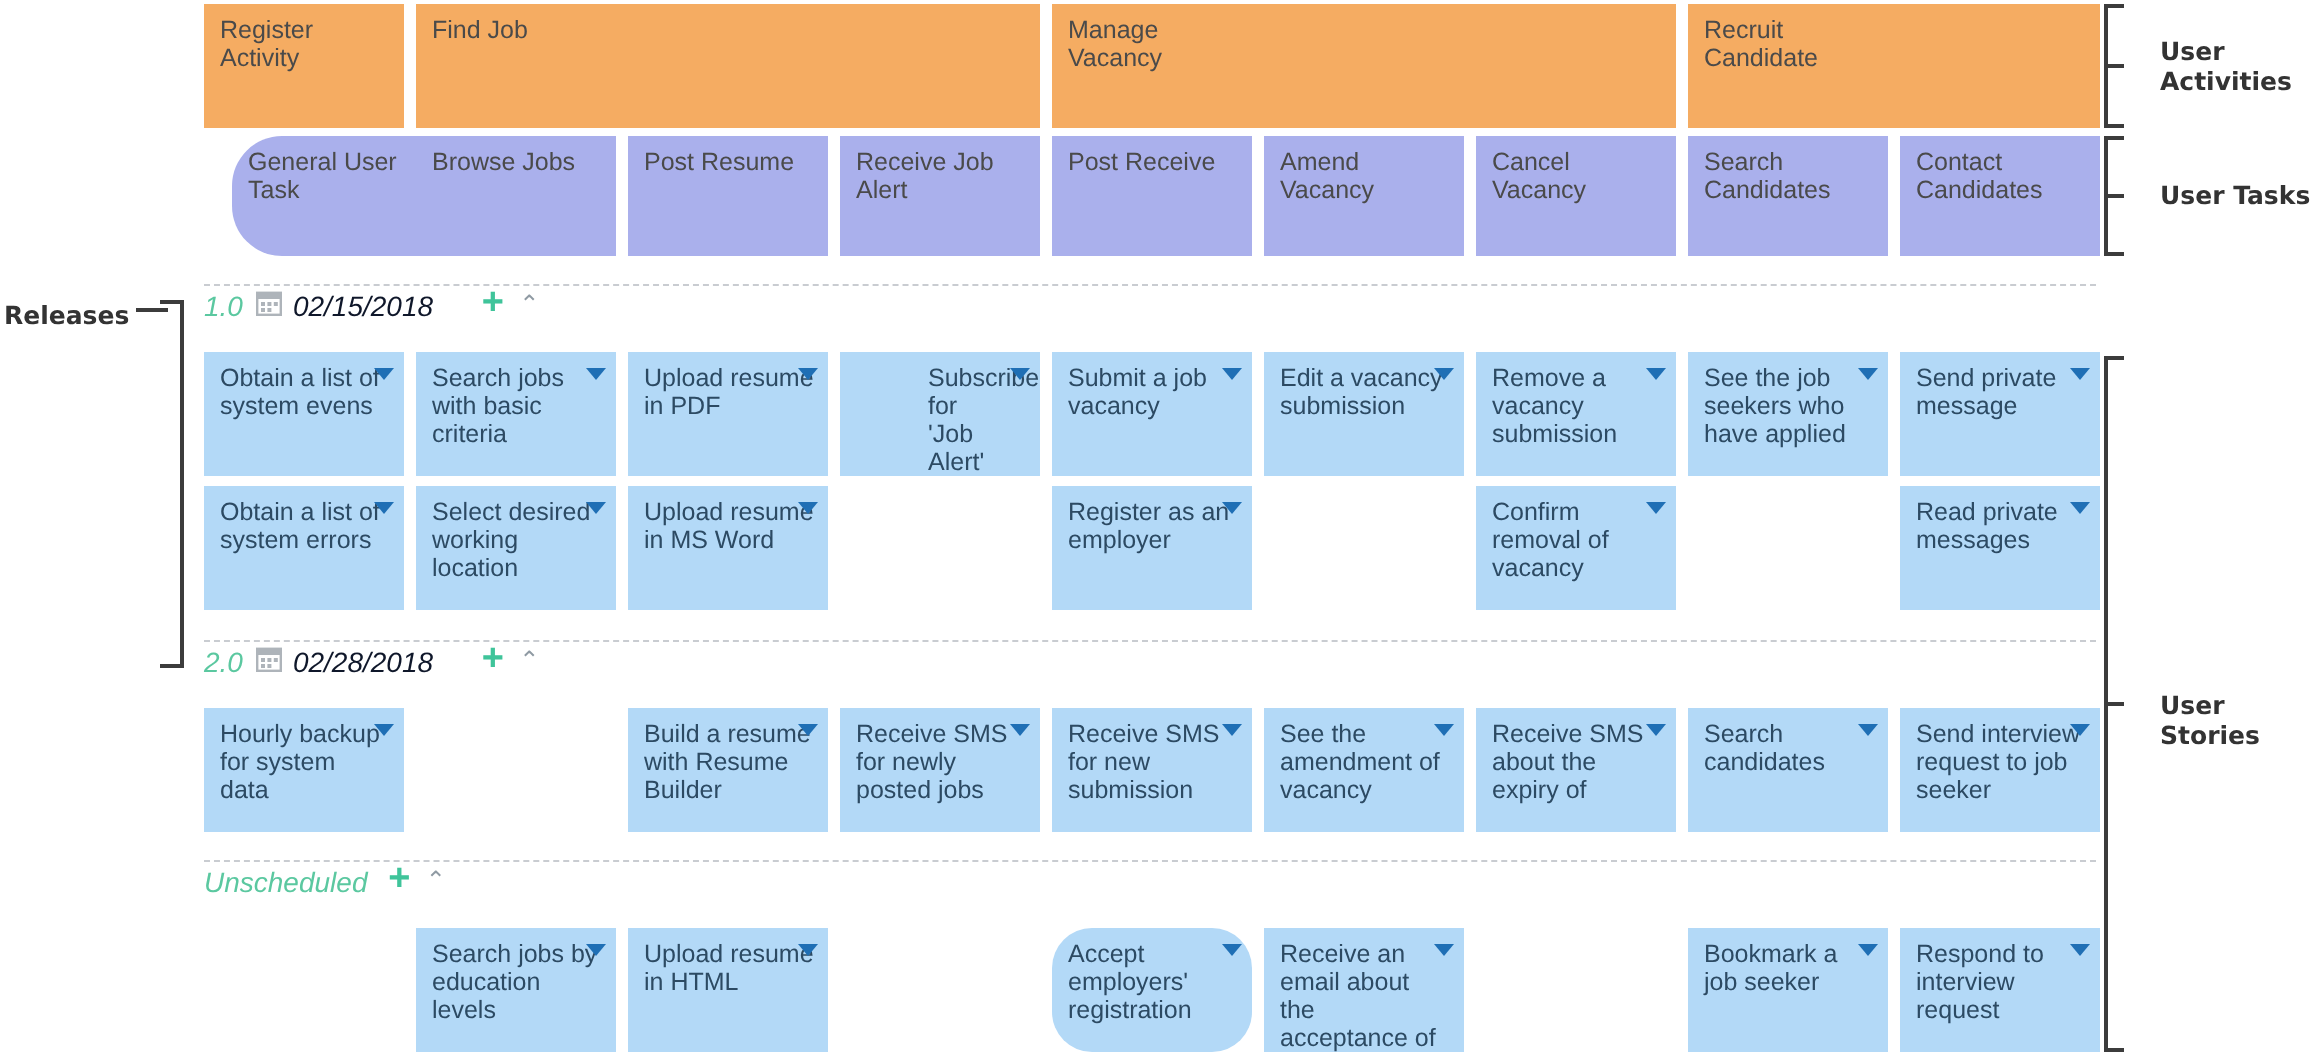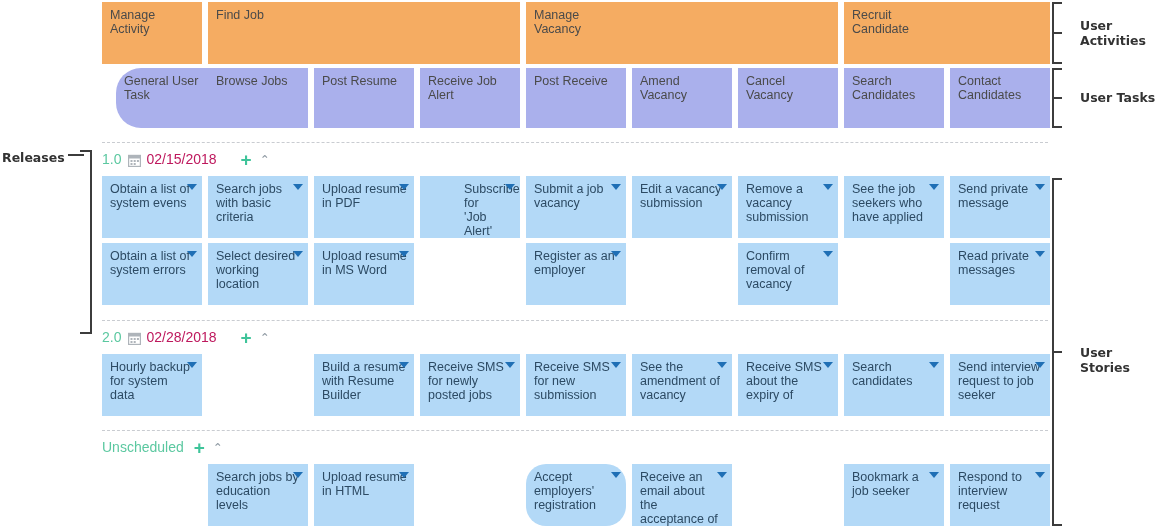--- a/index.html
+++ b/index.html
@@ -35,32 +35,33 @@
     border-left:5px solid transparent;
     border-right:5px solid transparent;
     border-top:6px solid #1f6fb5;
   }
 
   
   .rel-head{
     position:absolute;
     height:22px;
     display:flex;
-    align-items:flex-end;
+    align-items:flex-start;
     font-size:14px;
     color:#5bc8a0;
     white-space:nowrap;
+    font-style:italic;
   }
   .rel-head .ver{color:#5bc8a0;margin-right:7px;font-size:14px;}
   .rel-head .cal{
     display:inline-block;width:13px;height:13px;margin-right:5px;
     position:relative;
   }
   .rel-head .cal svg{display:block;}
-  .rel-head .date{color:#be185d;font-size:14px;margin-right:24px;}
+  .rel-head .date{color:#0f172a;font-size:14px;margin-right:24px;}
   .rel-head .plus{
     color:#3fc49a;font-size:19px;line-height:14px;font-weight:bold;margin-right:8px;
     cursor:pointer;
   }
   .rel-head .chev{color:#8f9aa3;font-size:12px;cursor:pointer;}
   .rel-head .label{color:#5bc8a0;font-size:14px;margin-right:10px;}
 
   
   .dashed{
     position:absolute;
@@ -80,21 +81,21 @@
     color:#333;
     line-height:15px;
     white-space:pre-line;
   }
 </style>
 </head>
 <body>
 
 <div id="board">
     <div class="card activity" style="left: 102px; top: 2px; width: 100px; height: 62px;">
-      <span class="txt">Manage Activity</span>
+      <span class="txt">Register Activity</span>
     </div>
     <div class="card activity" style="left: 208px; top: 2px; width: 312px; height: 62px;">
       <span class="txt">Find Job</span>
     </div>
     <div class="card activity" style="left: 526px; top: 2px; width: 312px; height: 62px;">
       <span class="txt">Manage
 Vacancy</span>
     </div>
     <div class="card activity" style="left: 844px; top: 2px; width: 206px; height: 62px;">
       <span class="txt">Recruit

